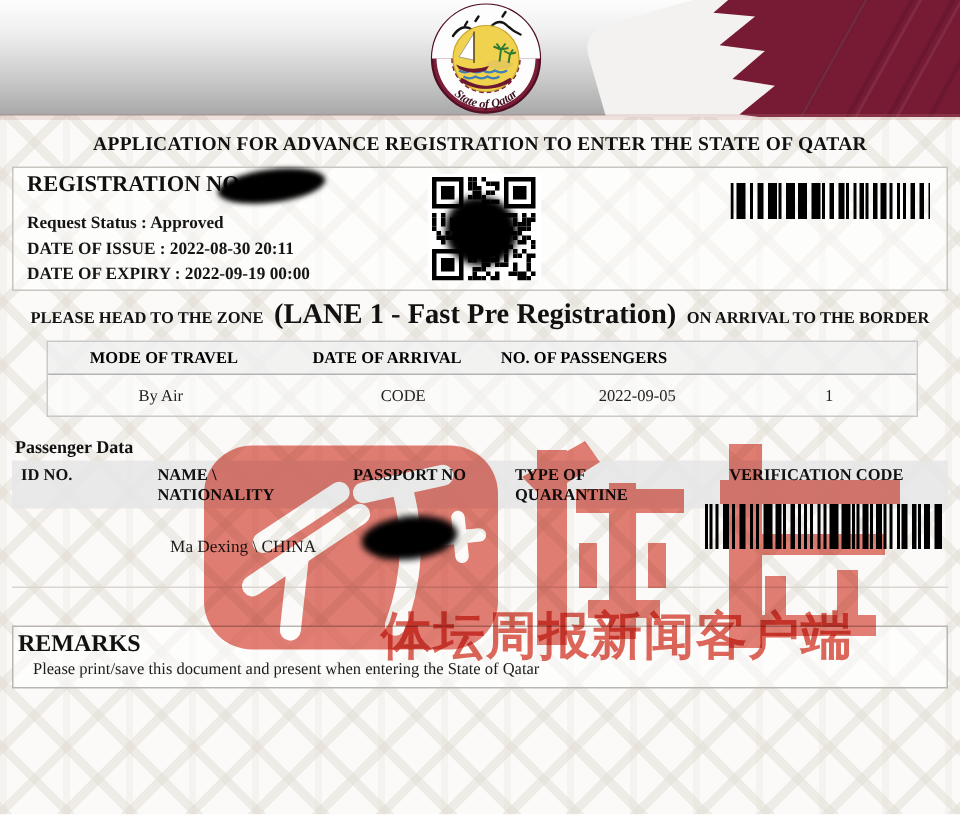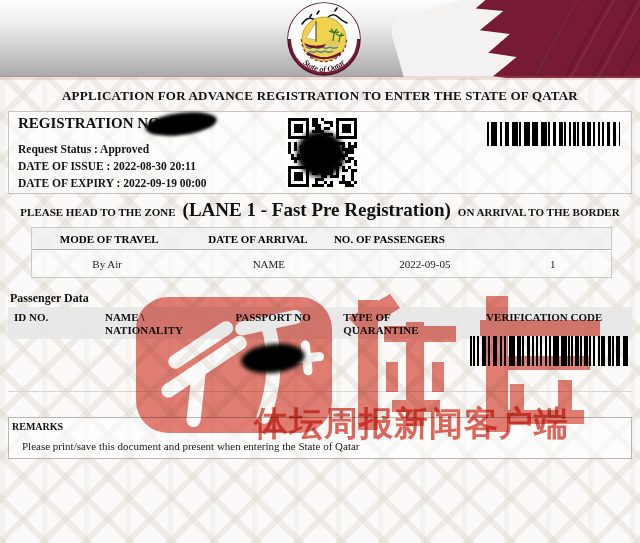--- a/index.html
+++ b/index.html
@@ -47,21 +47,21 @@
   #passenger-table{left:8px;top:307px;width:624px;}
   .pt-head{display:flex;background:rgba(231,231,231,.9);padding:4px 0 3px;}
   .pt-hcell{font-size:11px;font-weight:bold;color:#111;line-height:1.15;padding:0 6px;}
   .pt-row{display:flex;height:52px;border-bottom:1px solid #d9d6d1;align-items:center;}
   .pt-cell{font-size:11.5px;color:#1d1d1d;padding:0 6px;}
   .p1{width:14%;} .p2{width:21%;} .p3{width:17%;} .p4{width:19%;} .p5{width:29%;}
   .center{text-align:center;}
   
   #remarks-box{left:8px;top:417px;width:622px;height:40px;border:1px solid #b9b6b1;
     background:rgba(255,255,255,.55);}
-  #remarks-title{left:12px;top:421px;font-size:10px;font-weight:bold;color:#111;}
+  #remarks-title{left:12px;top:421px;font-size:16px;font-weight:bold;color:#111;}
   #remarks-text{left:22px;top:440px;font-size:11px;color:#1c1c1c;}
   
   #wm-shapes{left:0;top:0;width:640px;height:543px;opacity:.78;mix-blend-mode:multiply;pointer-events:none;}
   #wm-tagline{left:254px;top:401px;font-family:"DejaVu Sans","Liberation Sans",sans-serif;
     font-size:34px;font-weight:bold;color:#dd5b4e;letter-spacing:1px;opacity:.93;
     mix-blend-mode:multiply;pointer-events:none;white-space:nowrap;}
 </style>
 </head>
 <body>
 
@@ -354,38 +354,39 @@
   </div>
 
   <div id="travel-table" class="abs">
     <div class="tt-row tt-head">
       <div class="tt-cell c1">MODE OF TRAVEL</div>
       <div class="tt-cell c3">DATE OF ARRIVAL</div>
       <div class="tt-cell c4">NO. OF PASSENGERS</div>
     </div>
     <div class="tt-row tt-data">
       <div class="tt-cell c1">By Air</div>
-      <div class="tt-cell c2">NAME</div>
+      <div class="tt-cell c2">CODE</div>
       <div class="tt-cell c3">2022-09-05</div>
       <div class="tt-cell c4">1</div>
     </div>
   </div>
 
   <div id="passenger-title" class="abs">Passenger Data</div>
 
   <div id="passenger-table" class="abs">
     <div class="pt-head">
       <div class="pt-hcell p1">ID NO.</div>
       <div class="pt-hcell p2">NAME \ NATIONALITY</div>
       <div class="pt-hcell p3">PASSPORT NO</div>
       <div class="pt-hcell p4">TYPE OF QUARANTINE</div>
       <div class="pt-hcell p5 center">VERIFICATION CODE</div>
     </div>
     <div class="pt-row">
       <div class="pt-cell p1"></div>
+      <div class="pt-cell p2">Ma Dexing \ CHINA</div>
       <div class="pt-cell p3"></div>
       <div class="pt-cell p5"></div>
     </div>
   </div>
 
   <div class="abs blob" style="left:241px;top:344px;width:64px;height:29px;transform:rotate(-6deg);filter:blur(2px);"></div>
 
   <svg id="barcode-verify" class="abs" style="left:470px;top:336px;width:158px;height:30px;">
       <rect x="0" y="0" width="2" height="30" fill="#000"></rect>
       <rect x="3" y="0" width="2" height="30" fill="#000"></rect>

